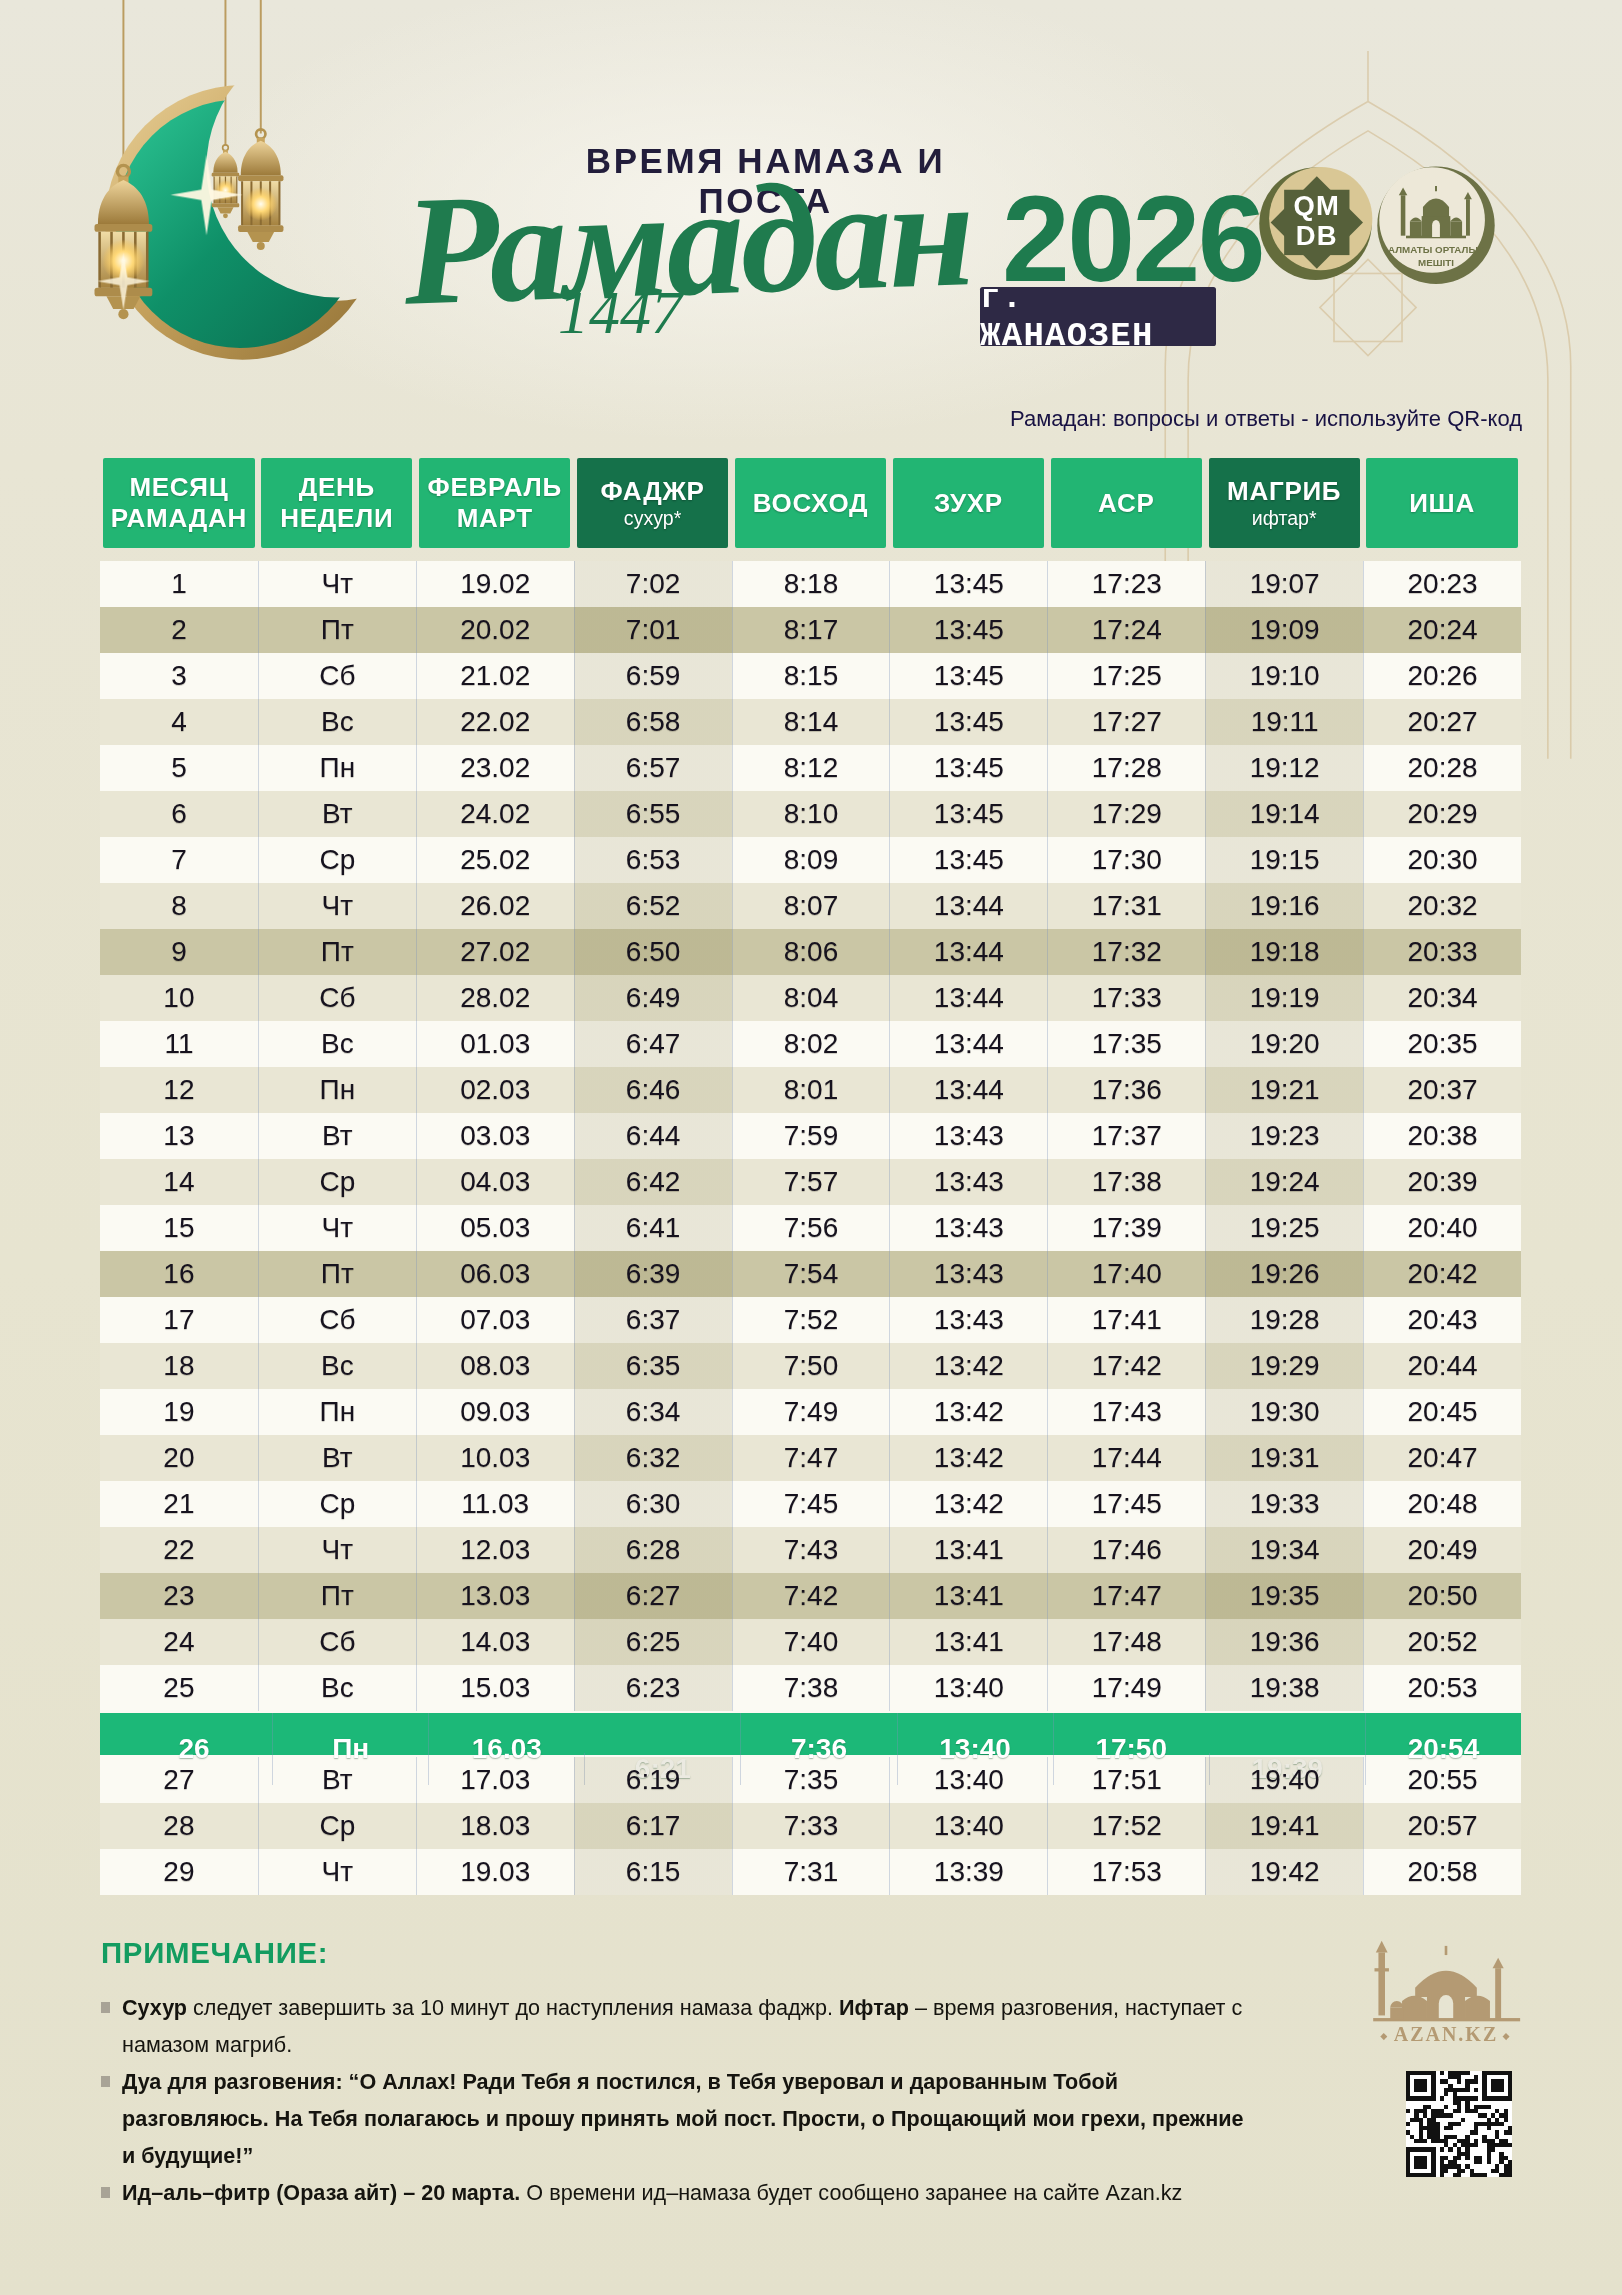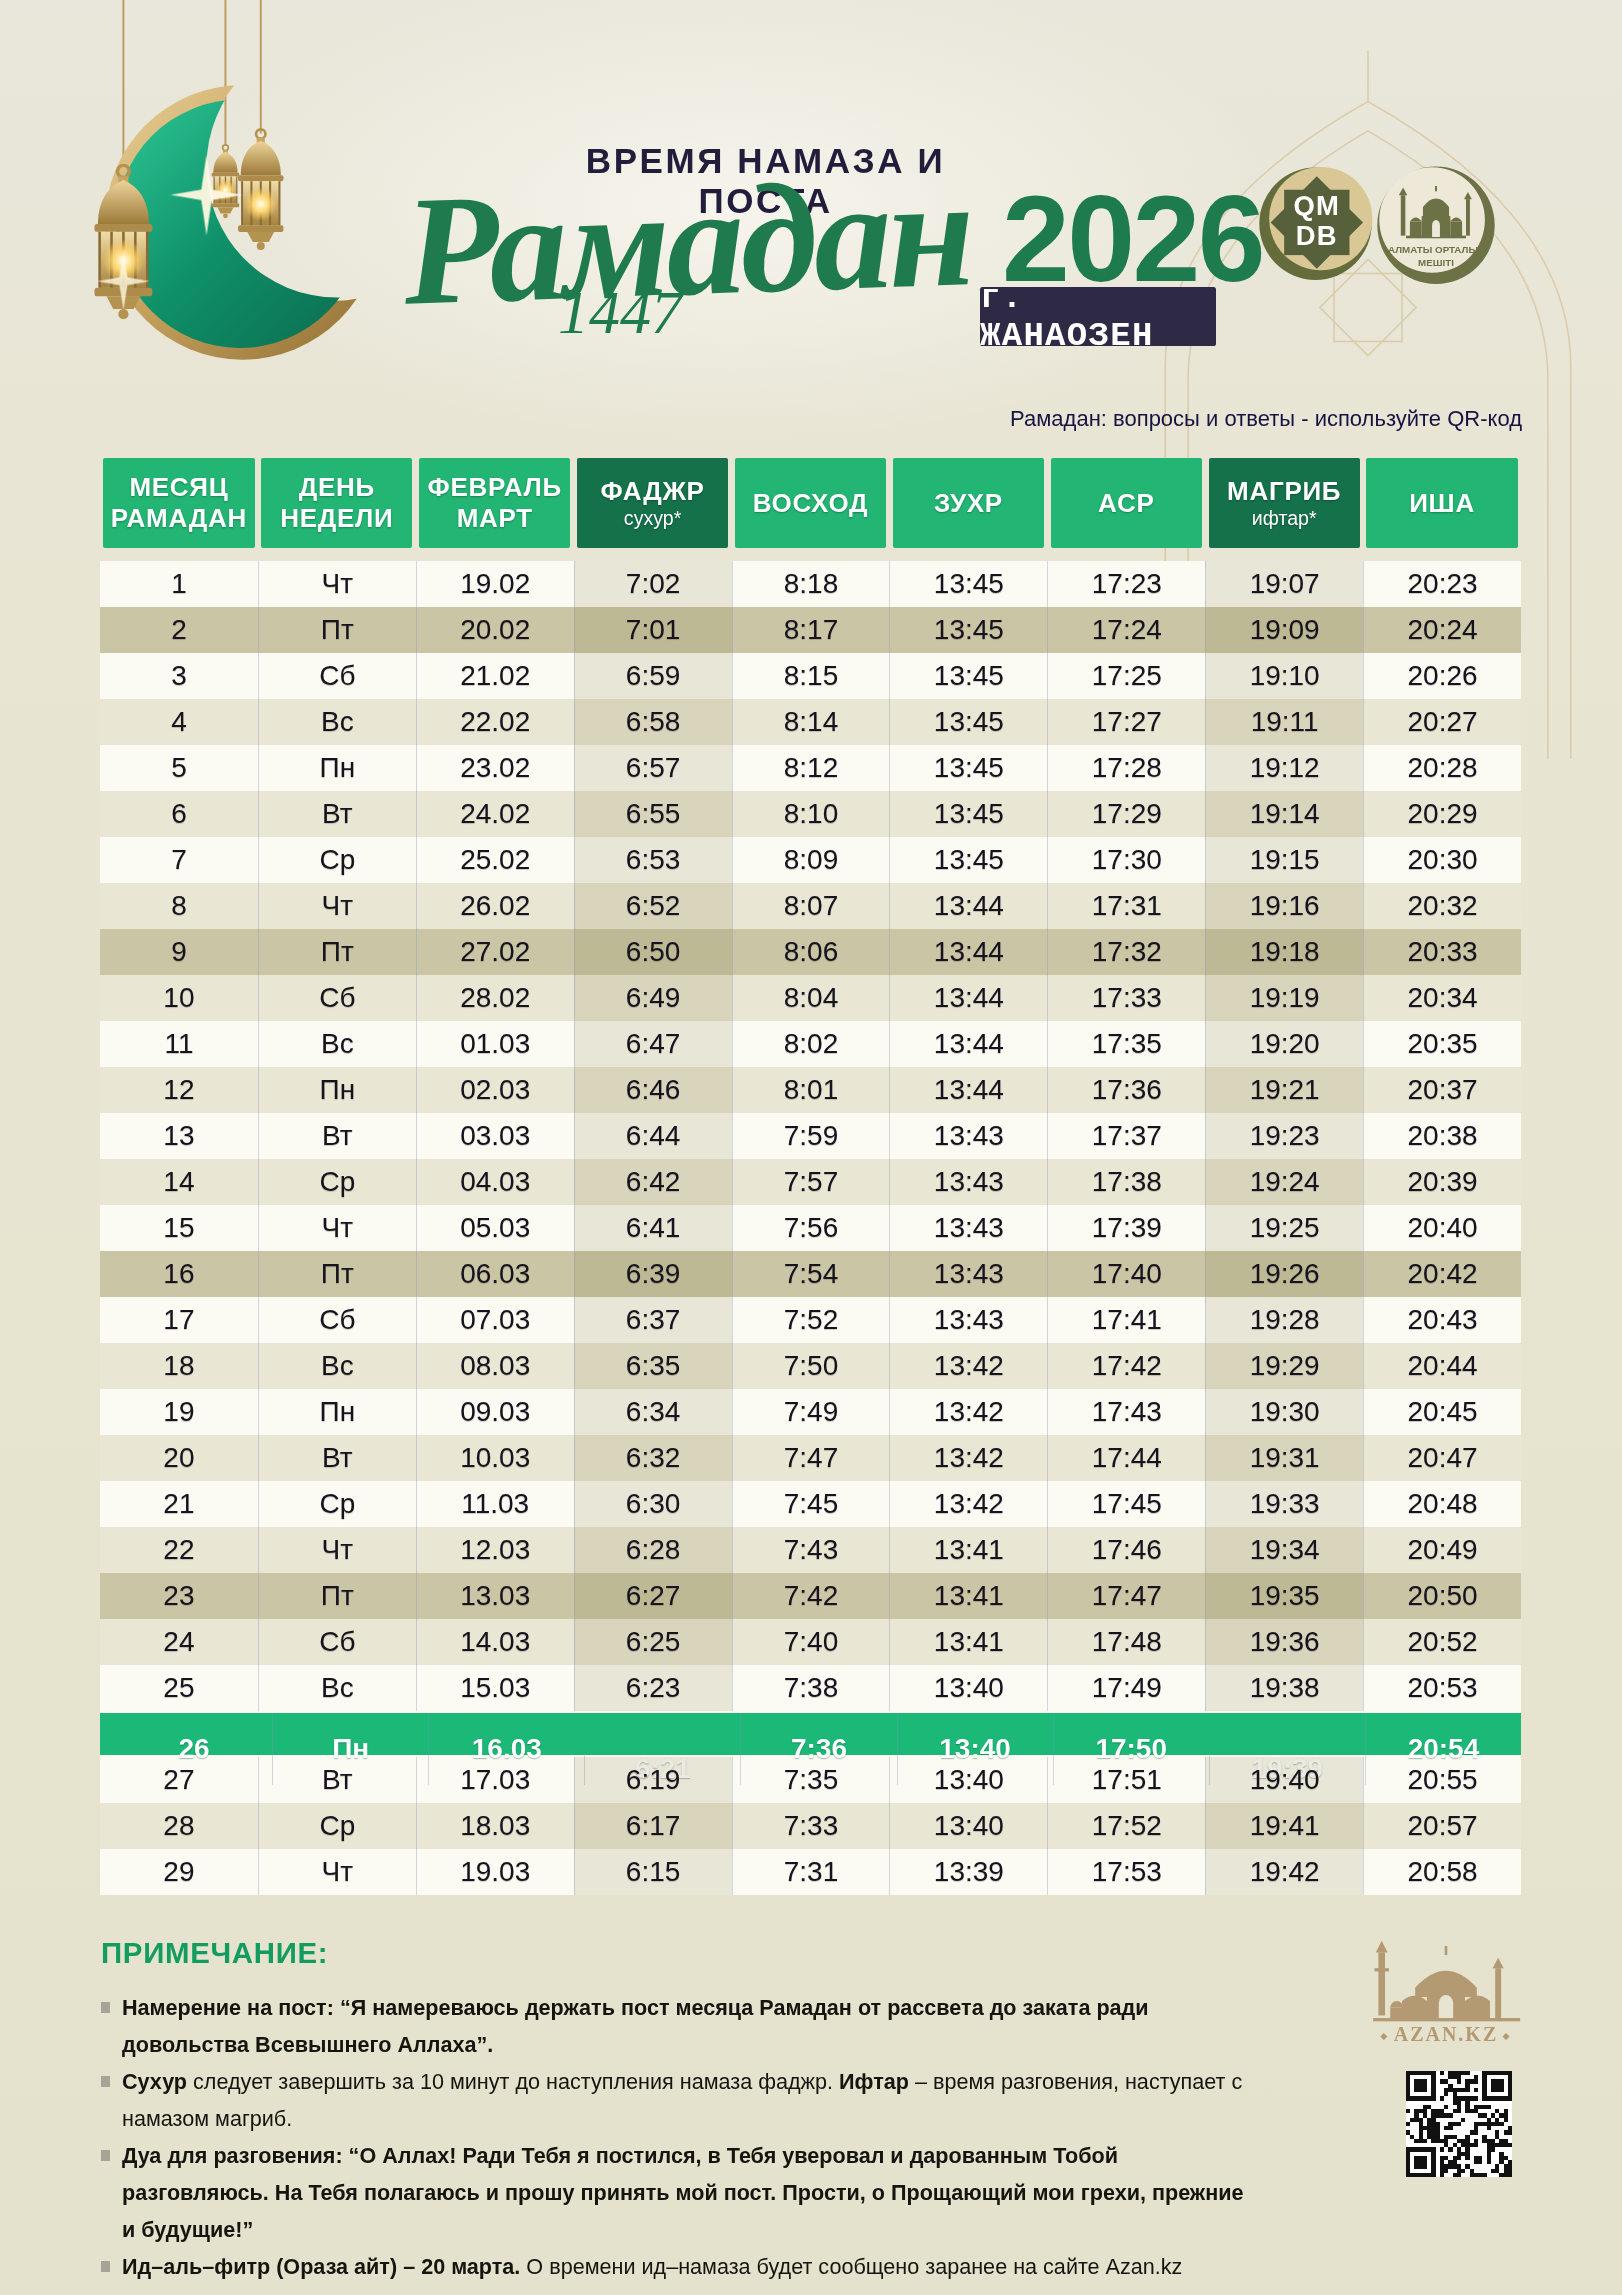--- a/index.html
+++ b/index.html
@@ -595,21 +595,20 @@
           <div class="cell">13:39</div>
           <div class="cell">17:53</div>
           <div class="cell tint">19:42</div>
           <div class="cell">20:58</div>
         </div>
       </div>
   </div>
 
   <div class="abs note-heading">ПРИМЕЧАНИЕ:</div>
   <div class="abs notes">
-      <div class="note"><b>Намерение на пост: “Я намереваюсь держать пост месяца Рамадан от рассвета до заката ради довольства Всевышнего Аллаха”.</b></div>
       <div class="note"><b>Сухур</b><span> следует завершить за 10 минут до наступления намаза фаджр. </span><b>Ифтар</b><span> – время разговения, наступает с намазом магриб.</span></div>
       <div class="note"><b>Дуа для разговения: “О Аллах! Ради Тебя я постился, в Тебя уверовал и дарованным Тобой разговляюсь. На Тебя полагаюсь и прошу принять мой пост. Прости, о Прощающий мои грехи, прежние и будущие!”</b></div>
       <div class="note"><b>Ид–аль–фитр (Ораза айт) – 20 марта.</b><span> О времени ид–намаза будет сообщено заранее на сайте Azan.kz</span></div>
     </div>
 
   <svg class="abs" style="left:1364px;top:1934px;" width="164" height="92" viewBox="0 0 250 140">
     <g fill="#b49a73">
       <rect x="22" y="28" width="10" height="96"></rect>
         <path d="M18,28 L36,28 L27,10 Z"></path>
         <rect x="16" y="52" width="22" height="5"></rect>

